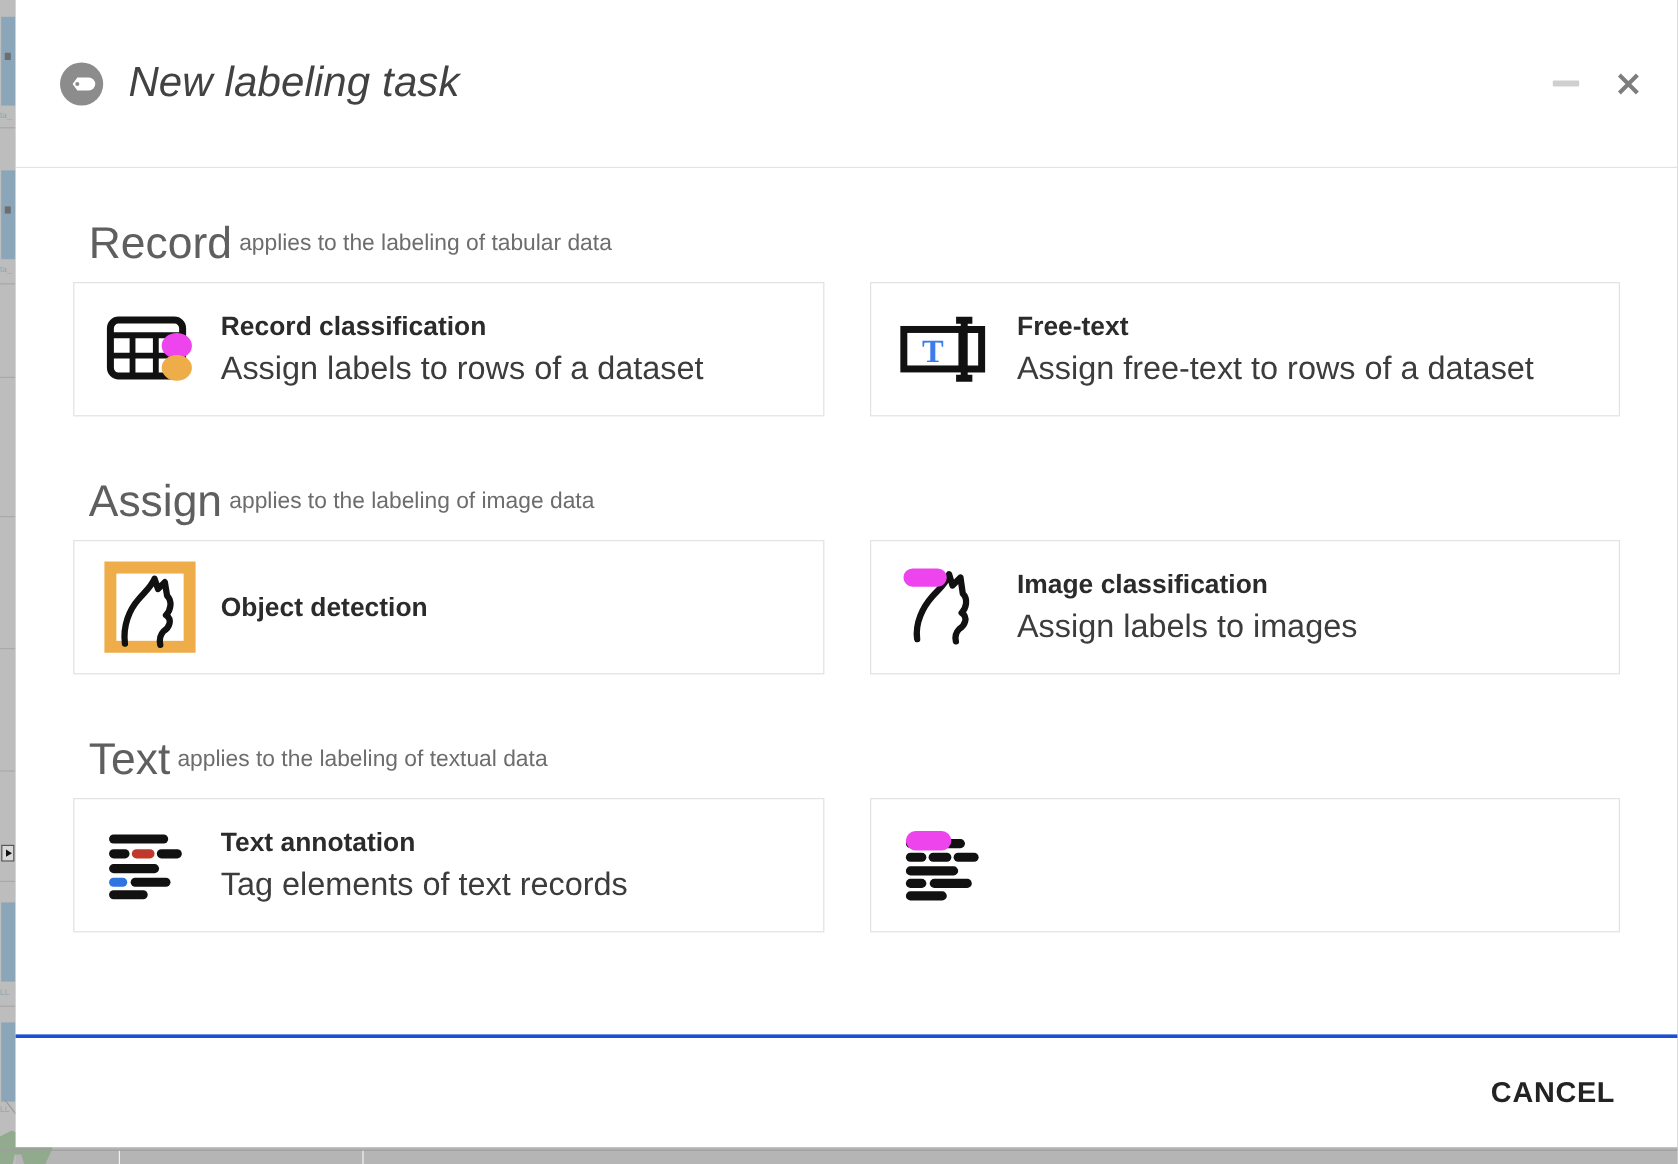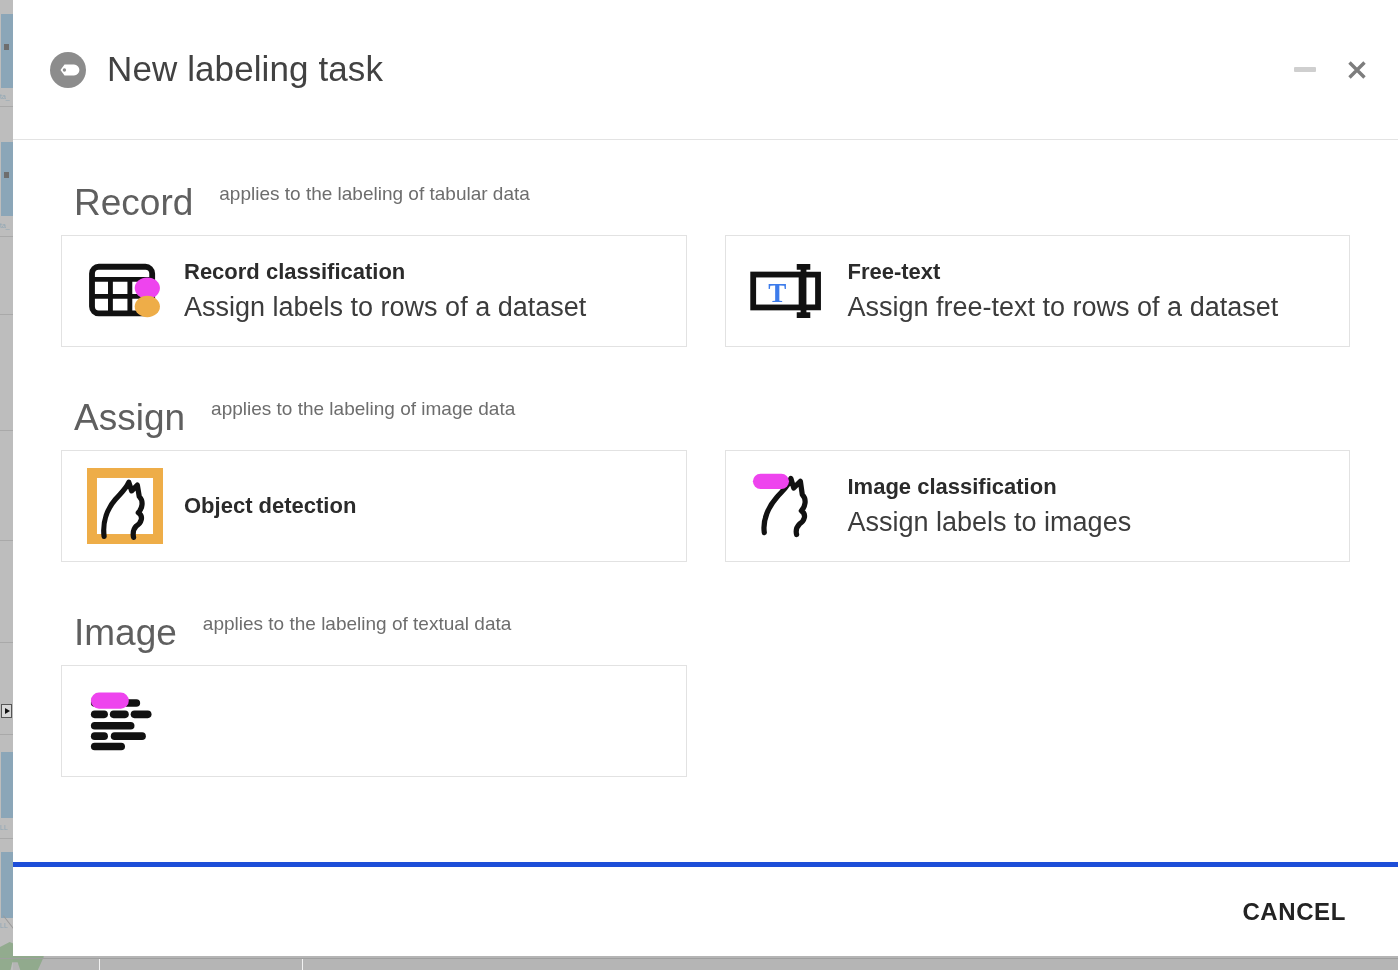--- a/index.html
+++ b/index.html
@@ -121,20 +121,21 @@
   }
 
   .modal-header {
     height: 140px;
     min-height: 140px;
     display: flex;
     align-items: center;
     padding: 0 30px 0 36px;
     border-bottom: 1px solid #e3e3e3;
     box-sizing: border-box;
+    font-style: italic;
   }
   .title-icon {
     width: 38px;
     height: 38px;
     flex: 0 0 38px;
     margin-right: 20px;
     display: block;
   }
   .modal-title {
     font-size: 35px;
@@ -173,22 +174,22 @@
     padding: 44px 48px 0 48px;
     box-sizing: border-box;
     overflow: hidden;
   }
 
   .section {
     margin-bottom: 10px;
   }
   .section-head {
     display: flex;
-    align-items: flex-start;
-    gap: 26px;
+    align-items: center;
+    gap: 6px;
     padding-left: 13px;
     margin-bottom: 14px;
   }
   .section-title {
     font-size: 37px;
     font-weight: 300;
     color: #5f5f5f;
     line-height: 1;
   }
   .section-sub {
@@ -238,21 +239,21 @@
     font-size: 27px;
     font-weight: 400;
     color: #3c3c3c;
     line-height: 1;
   }
 
   
   .modal-footer {
     height: 94px;
     min-height: 94px;
-    border-top: 5px solid #1d4ed8;
+    border-top: 3px solid #1d4ed8;
     display: flex;
     align-items: center;
     justify-content: flex-end;
     padding-right: 48px;
     box-sizing: border-box;
   }
   .cancel-button {
     background: none;
     border: 0;
     font-family: inherit;
@@ -400,25 +401,45 @@
             <span class="task-title">Image classification</span>
             <span class="task-desc">Assign labels to images</span>
           </span>
         </button>
 
       </div>
     </div>
 
     <div class="section">
       <div class="section-head">
-        <span class="section-title">Image</span>
+        <span class="section-title">Text</span>
         <span class="section-sub">applies to the labeling of textual data</span>
       </div>
       <div class="card-grid">
 
+        <button class="task-card">
+          <span class="task-icon">
+            <svg viewBox="0 0 76 62" width="72" height="60" aria-hidden="true">
+              <g stroke-linecap="round" stroke-width="8">
+                <path d="M6 8 H50" stroke="#111"></path>
+                <path d="M6 21 H16" stroke="#111"></path>
+                <path d="M26 21 H38" stroke="#c0392b"></path>
+                <path d="M48 21 H62" stroke="#111"></path>
+                <path d="M6 34 H42" stroke="#111"></path>
+                <path d="M6 46 H14" stroke="#2f74e0"></path>
+                <path d="M25 46 H52" stroke="#111"></path>
+                <path d="M6 57 H32" stroke="#111"></path>
+              </g>
+            </svg>
+          </span>
+          <span class="task-text">
+            <span class="task-title">Text annotation</span>
+            <span class="task-desc">Tag elements of text records</span>
+          </span>
+        </button>
 
         <button class="task-card">
           <span class="task-icon">
             <svg viewBox="0 0 76 62" width="72" height="60" aria-hidden="true">
               <g stroke-linecap="round" stroke-width="8" stroke="#111">
                 <path d="M6 12 H50"></path>
                 <path d="M6 24 H16"></path>
                 <path d="M26 24 H38"></path>
                 <path d="M48 24 H62"></path>
                 <path d="M6 36 H44"></path>

